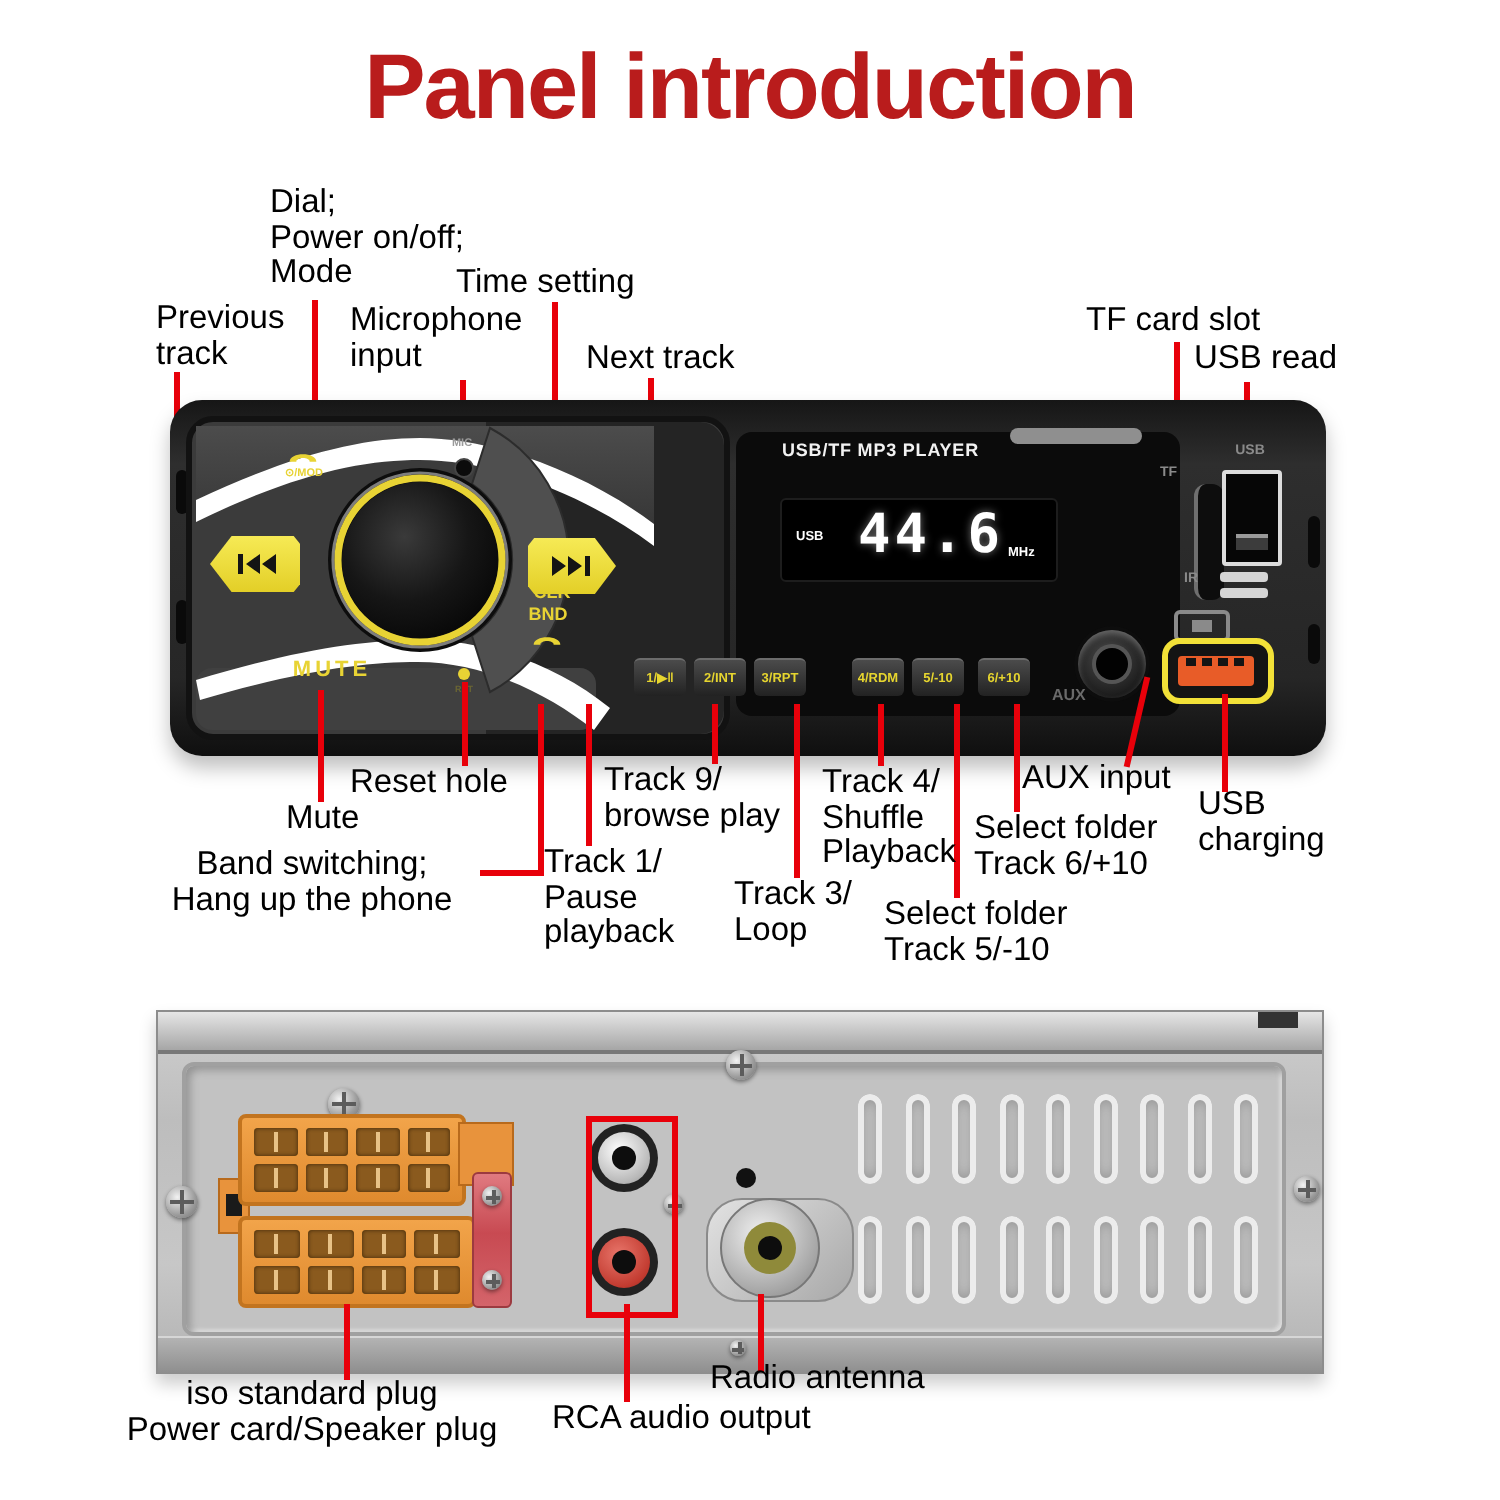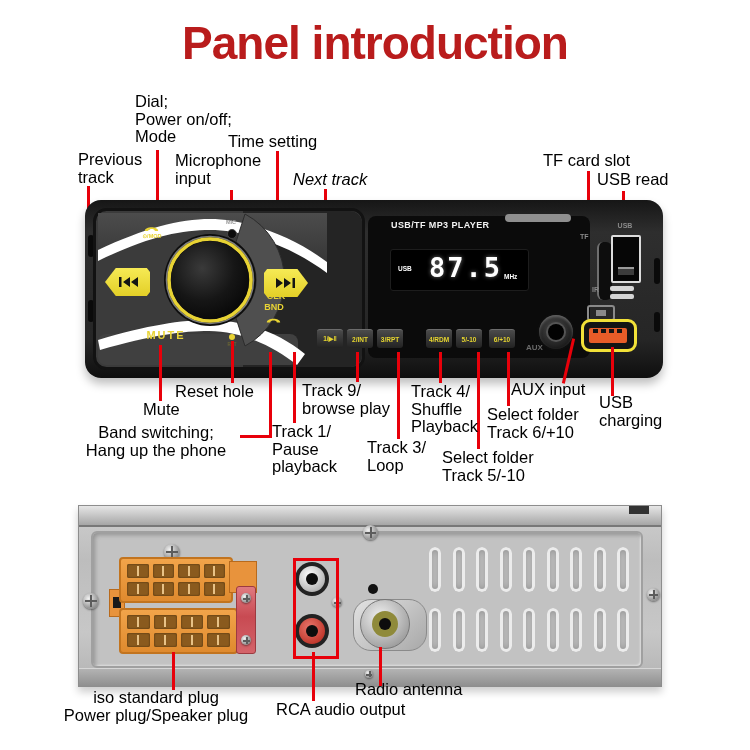--- a/index.html
+++ b/index.html
@@ -72,21 +72,21 @@
 <div class="page-title">Panel introduction</div>
 
 <div class="callout" style="left:135px;top:93px;">Dial;
 Power on/off;
 Mode</div>
 <div class="callout" style="left:78px;top:151px;">Previous
 track</div>
 <div class="callout" style="left:175px;top:152px;">Microphone
 input</div>
 <div class="callout" style="left:228px;top:133px;">Time setting</div>
-<div class="callout" style="left:293px;top:171px;font-style:italic;">Next track</div>
+<div class="callout" style="left:293px;top:171px;">Next track</div>
 <div class="callout" style="left:543px;top:152px;">TF card slot</div>
 <div class="callout" style="left:597px;top:171px;">USB read</div>
 
 <div class="cline" style="left:156px;top:150px;height:78px;"></div>
 <div class="cline" style="left:87px;top:186px;height:100px;"></div>
 <div class="clineh" style="left:87px;top:283px;width:26px;"></div>
 <div class="cline" style="left:230px;top:190px;height:38px;"></div>
 <div class="cline" style="left:276px;top:151px;height:93px;"></div>
 <div class="cline" style="left:324px;top:189px;height:94px;"></div>
 <div class="clineh" style="left:300px;top:280px;width:27px;"></div>
@@ -152,21 +152,21 @@
   <div class="ptext" style="left:53px;top:129px;width:56px;font-size:11px;letter-spacing:2px;">MUTE</div>
   <div class="abs" style="left:144px;top:134px;width:6px;height:6px;border-radius:50%;background:#e8d334;"></div>
   <div class="ptext" style="left:139px;top:142px;width:16px;font-size:4.5px;color:#6b6633;">RST</div>
 
   <div class="bezel"></div>
   <div class="brand">USB/TF MP3 PLAYER</div>
   <div class="seam"></div>
 
   <div class="display-window">
     <div class="disp-small" style="left:7px;top:15px;">USB</div>
-    <div class="disp-digits">87.5</div>
+    <div class="disp-digits">44.6</div>
     <div class="disp-small" style="left:113px;top:23px;">MHz</div>
   </div>
 
   <div class="preset-btn" style="left:232px;">1/▶‖</div>
   <div class="preset-btn" style="left:262px;">2/INT</div>
   <div class="preset-btn" style="left:292px;">3/RPT</div>
   <div class="preset-btn" style="left:341px;">4/RDM</div>
   <div class="preset-btn" style="left:371px;">5/-10</div>
   <div class="preset-btn" style="left:404px;">6/+10</div>
 
@@ -317,15 +317,15 @@
     <div class="rca" style="left:11px;top:11px;width:26px;height:26px;background:#8f8a3a;"></div>
     <div class="rca" style="left:18px;top:18px;width:12px;height:12px;background:#0d0d0d;"></div>
   </div>
 </div>
 
 <div class="cline" style="left:172px;top:652px;height:38px;"></div>
 <div class="cline" style="left:312px;top:652px;height:49px;"></div>
 <div class="cline" style="left:379px;top:647px;height:39px;"></div>
 
 <div class="callout" style="left:42px;top:689px;width:228px;text-align:center;">iso standard plug
-Power plug/Speaker plug</div>
+Power card/Speaker plug</div>
 <div class="callout" style="left:276px;top:701px;">RCA audio output</div>
 <div class="callout" style="left:355px;top:681px;">Radio antenna</div>
 
 </body></html>

